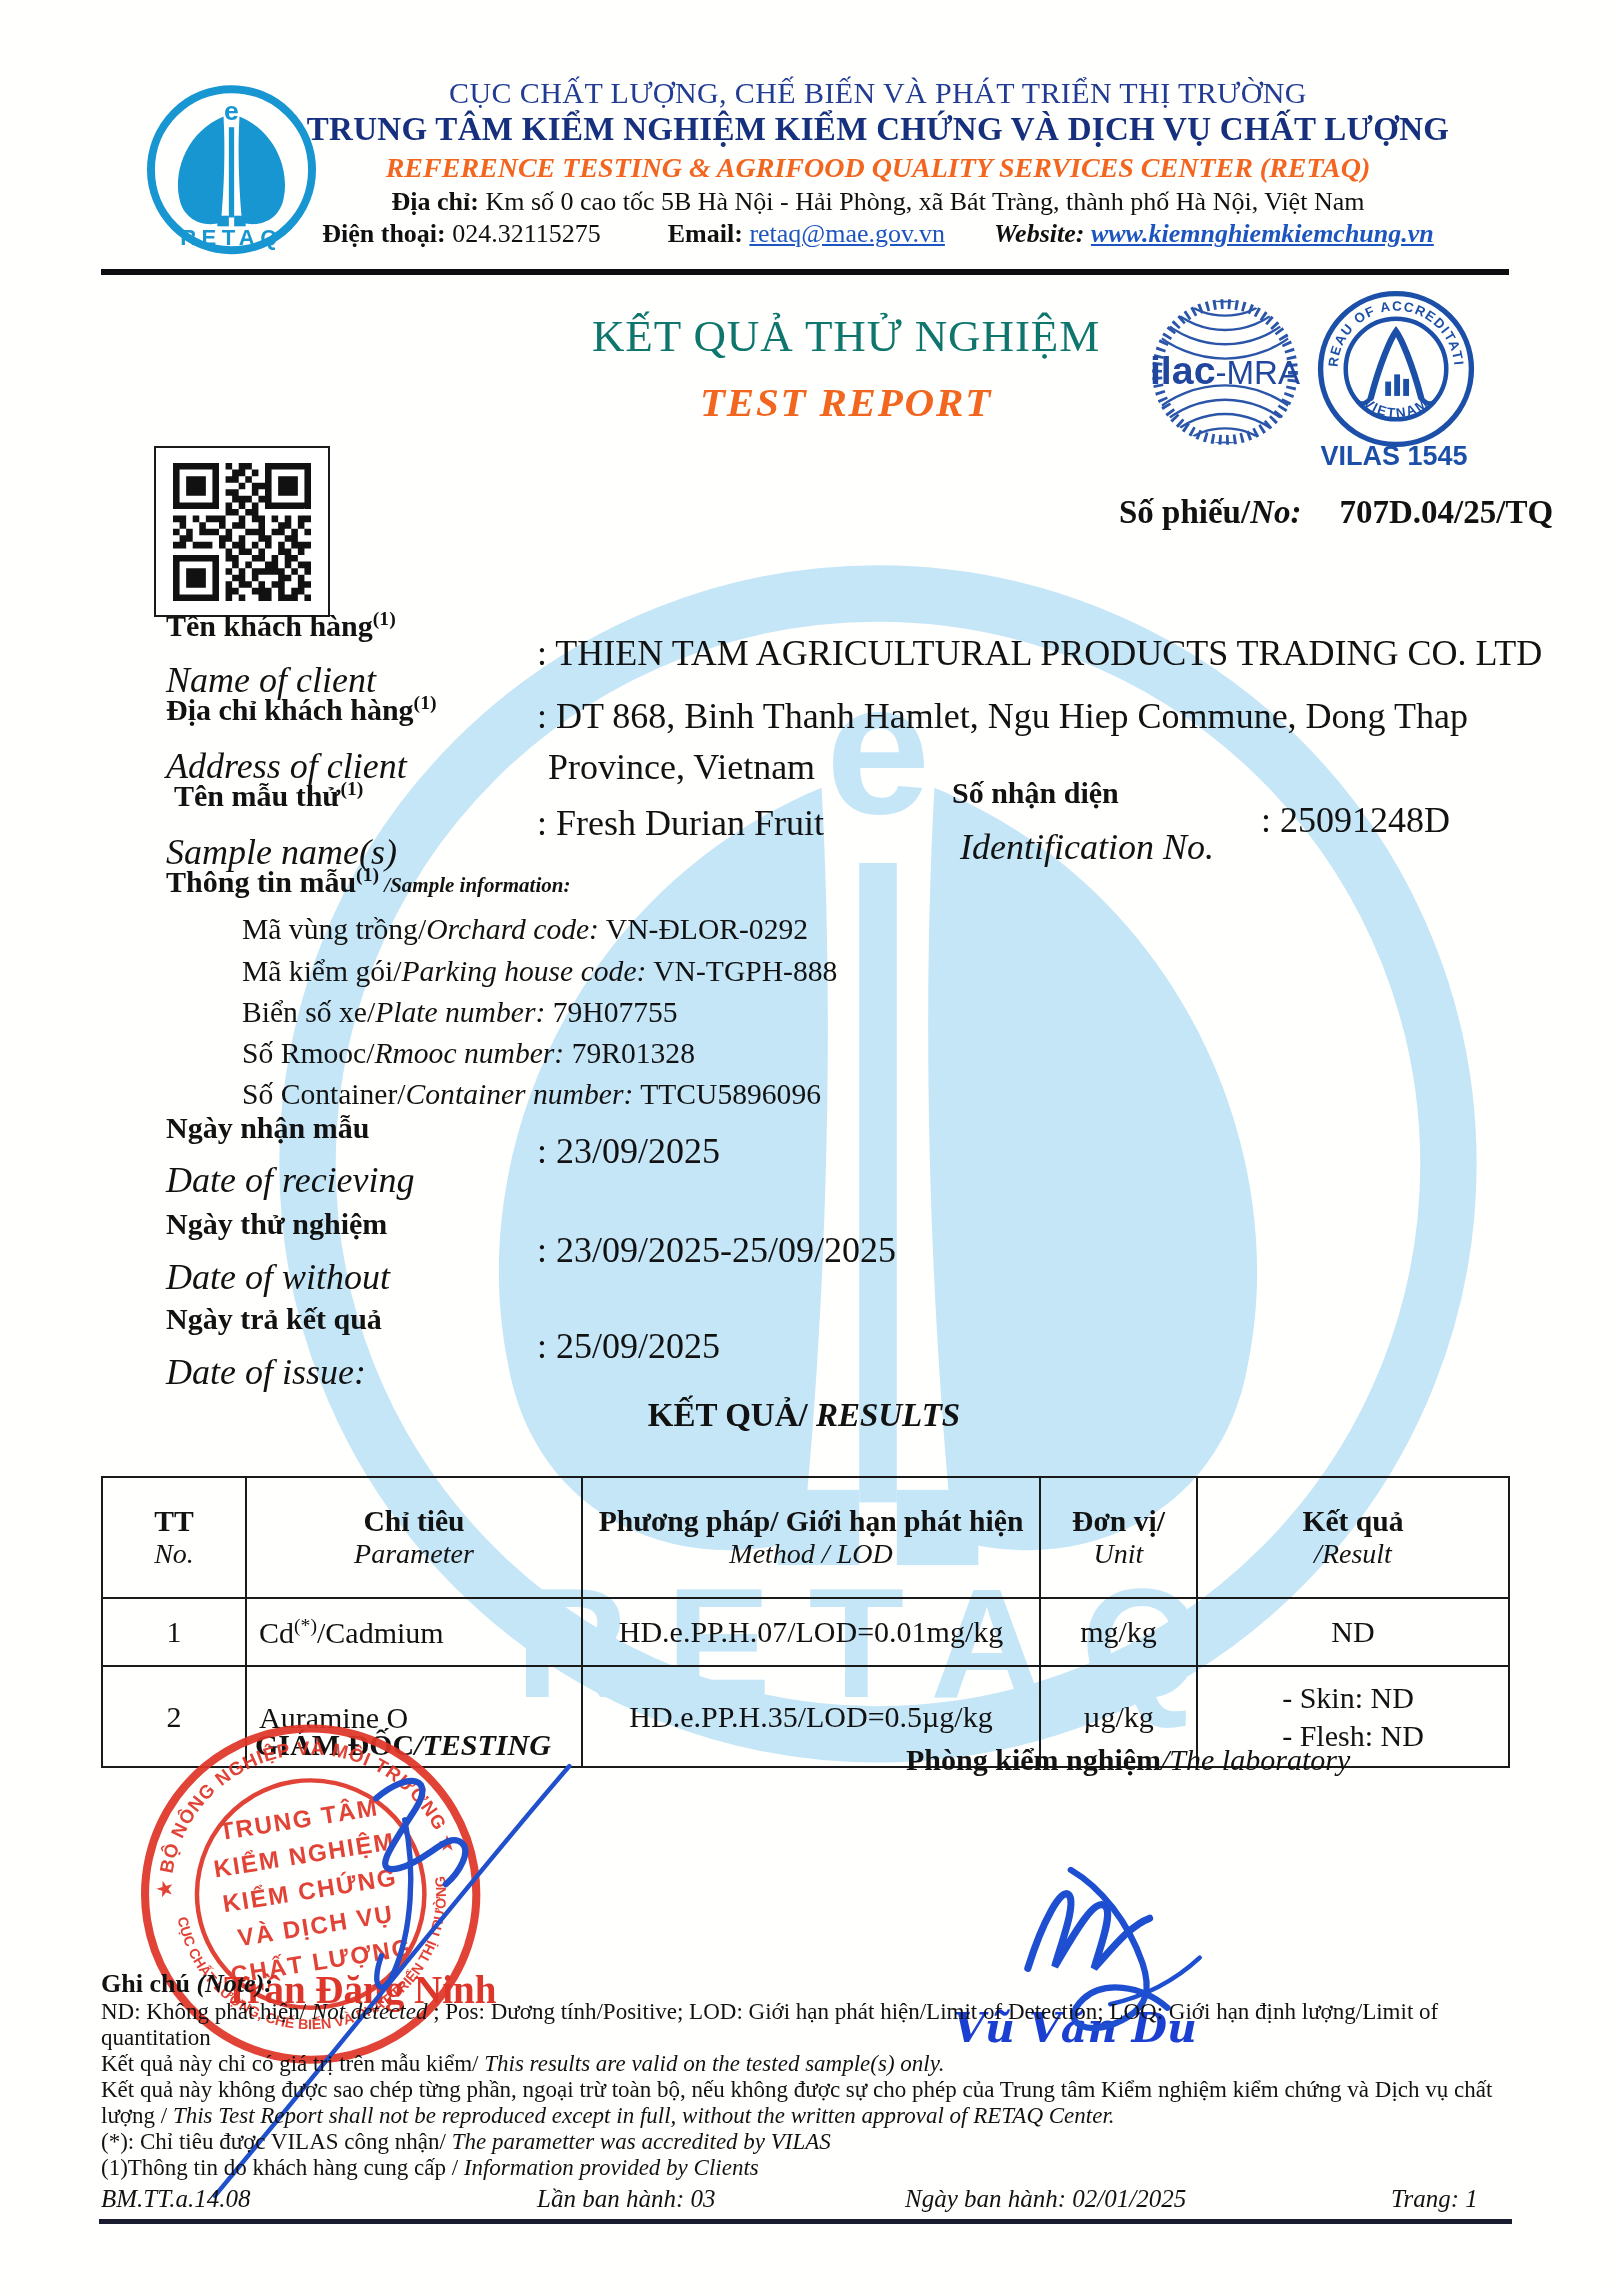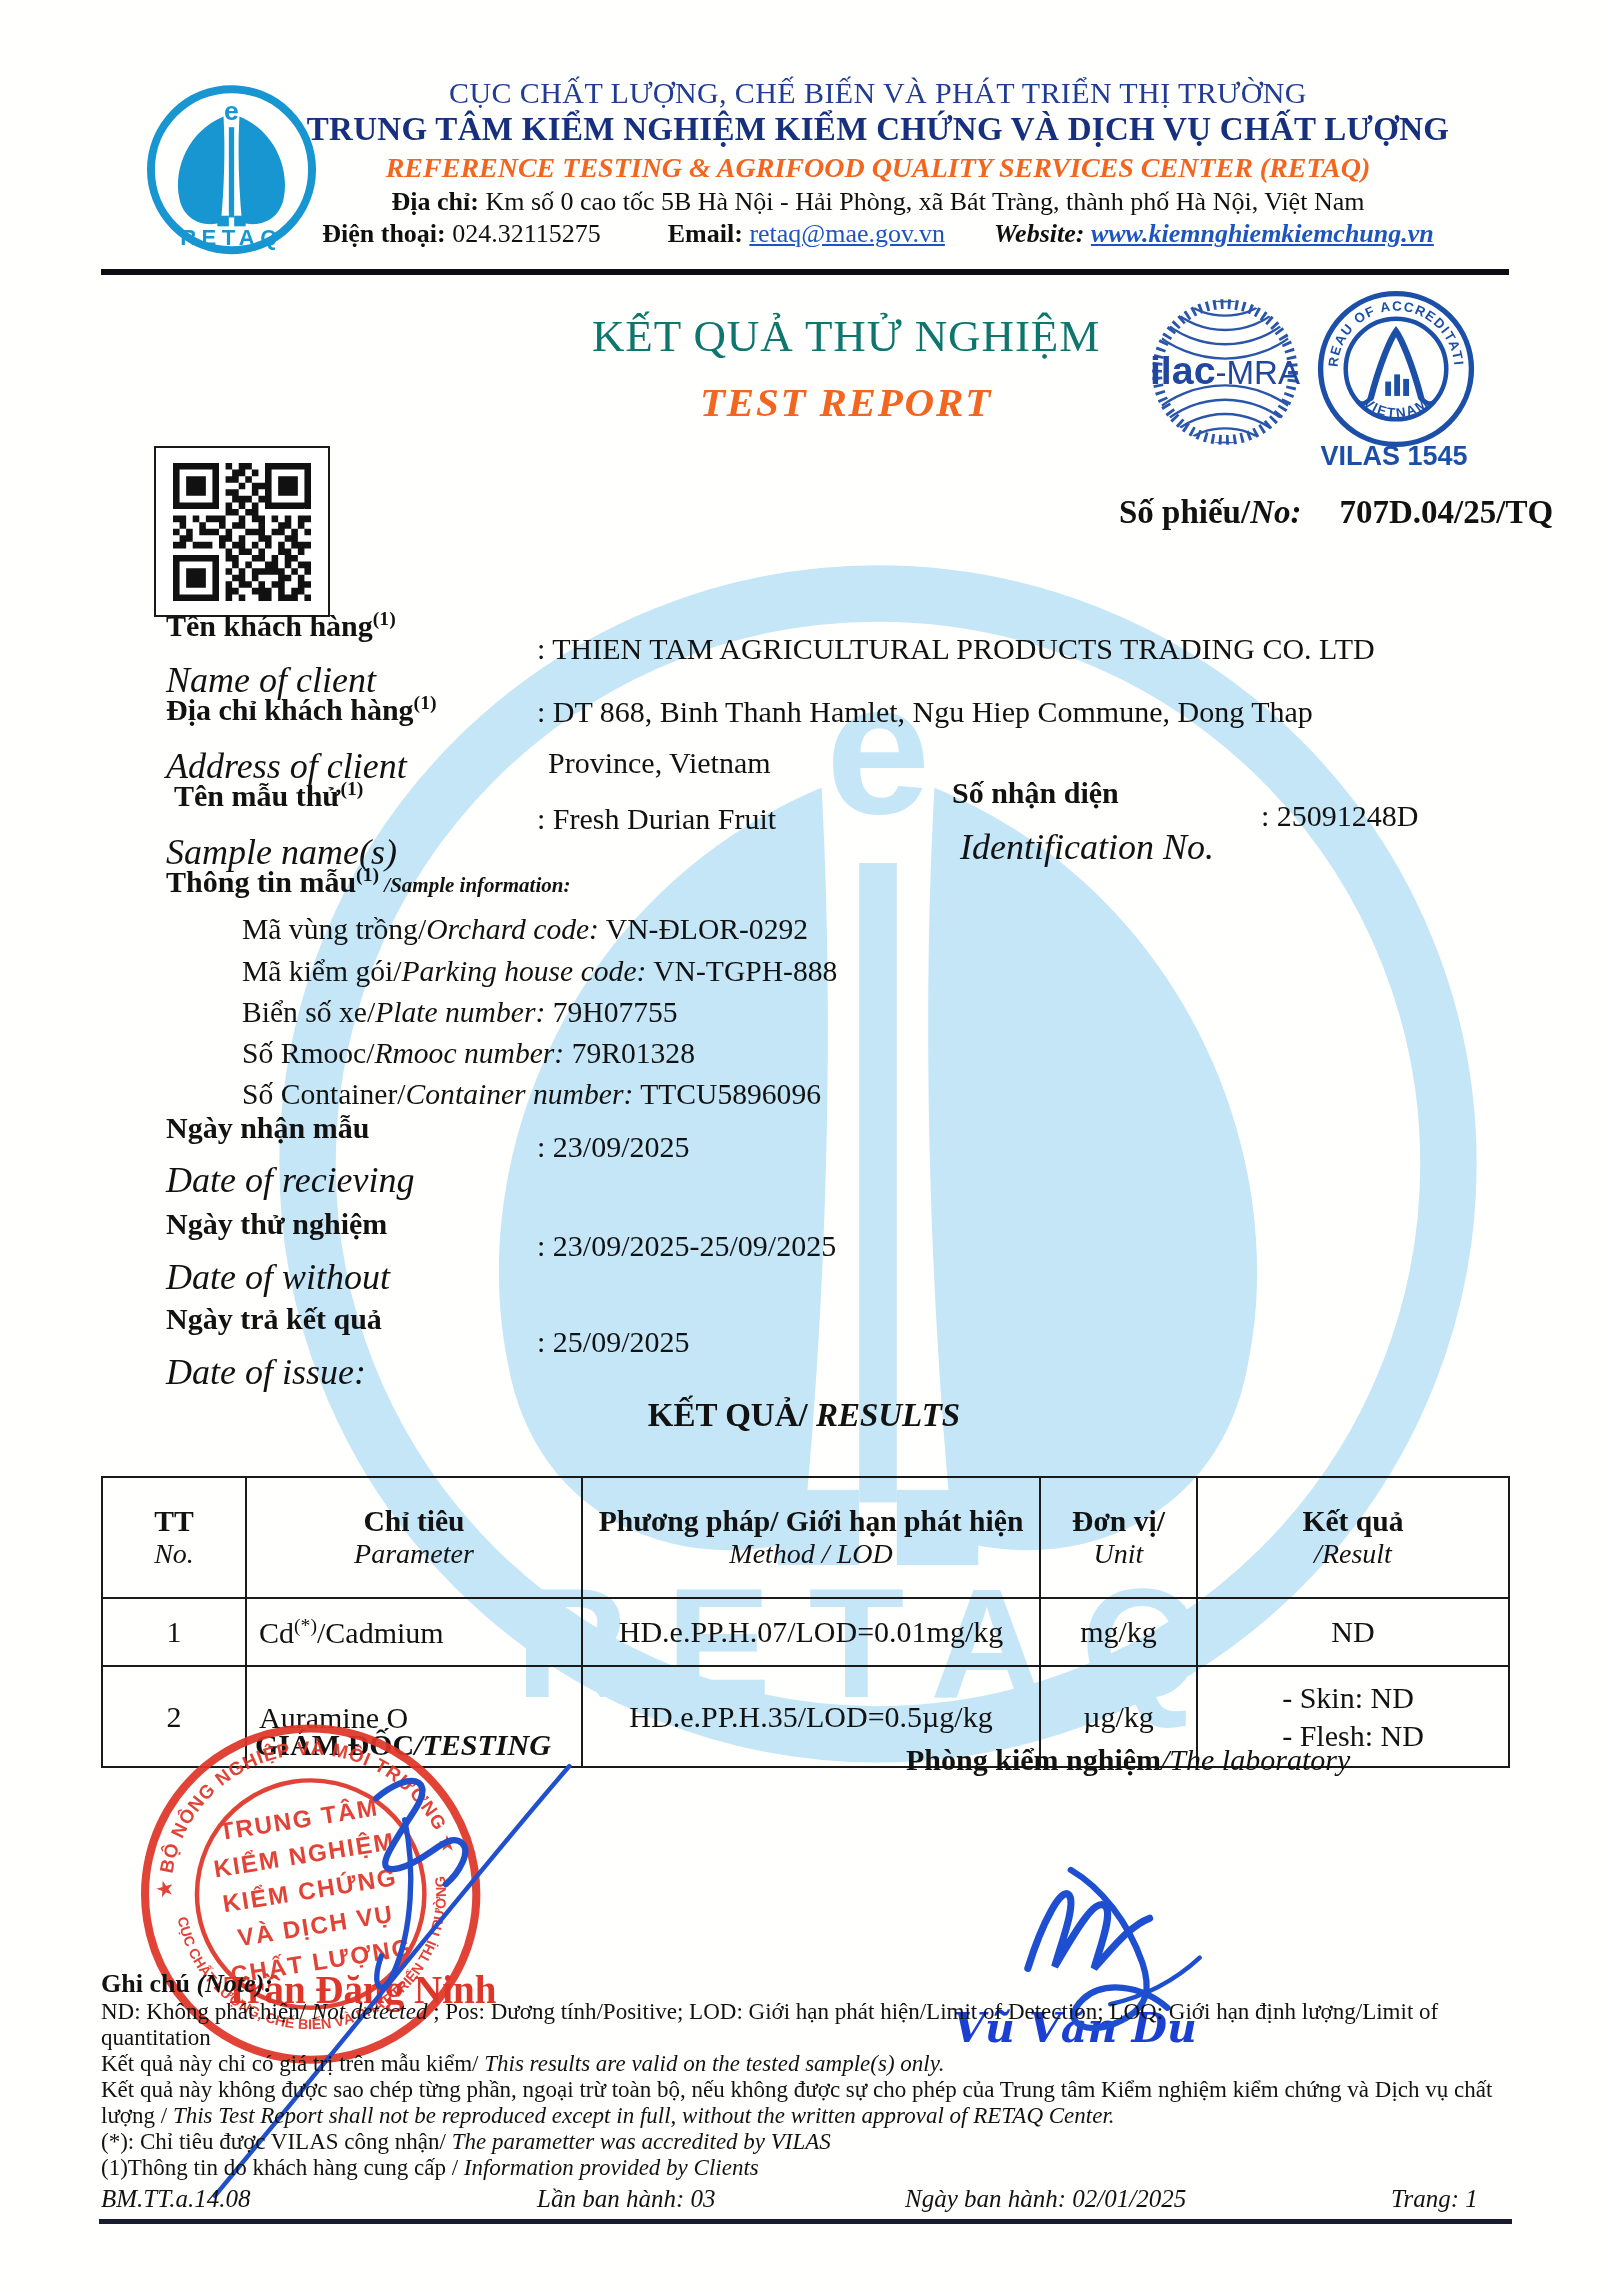--- a/index.html
+++ b/index.html
@@ -29,21 +29,21 @@
   .so-phieu{left:1119px;top:494px;font-size:33px;white-space:nowrap;}
   .so-phieu .lbl{font-weight:bold;}
   .so-phieu .no{font-style:italic;}
   .so-phieu .val{font-weight:bold;margin-left:38px;}
   
   .qr-box{left:154px;top:446px;width:172px;height:167px;background:#fff;border:2.7px solid #1a1a1a;display:flex;align-items:center;justify-content:center;}
   
   .flabel{font-size:30px;font-weight:bold;white-space:nowrap;}
   .flabel .sup{font-size:19.7px;vertical-align:super;font-weight:bold;}
   .fen{font-size:36px;font-style:italic;white-space:nowrap;}
-  .fval{font-size:30px;white-space:nowrap;}
+  .fval{font-size:36px;white-space:nowrap;}
   .info-line{font-size:29.6px;white-space:nowrap;}
   .results-head{left:0;top:1397px;width:1608px;text-align:center;font-size:33px;}
   .results-head .vn{font-weight:bold;}
   .results-head .en{font-weight:bold;font-style:italic;}
   
   .rtable{left:101px;top:1476px;border-collapse:collapse;}
   .rtable td,.rtable th{border:2.7px solid #1a1a1a;vertical-align:middle;padding:12px;}
   .rtable th{height:95px;}
   .th-vn{display:block;font-size:29.6px;font-weight:bold;}
   .th-en{display:block;font-size:28px;font-weight:normal;font-style:italic;}

